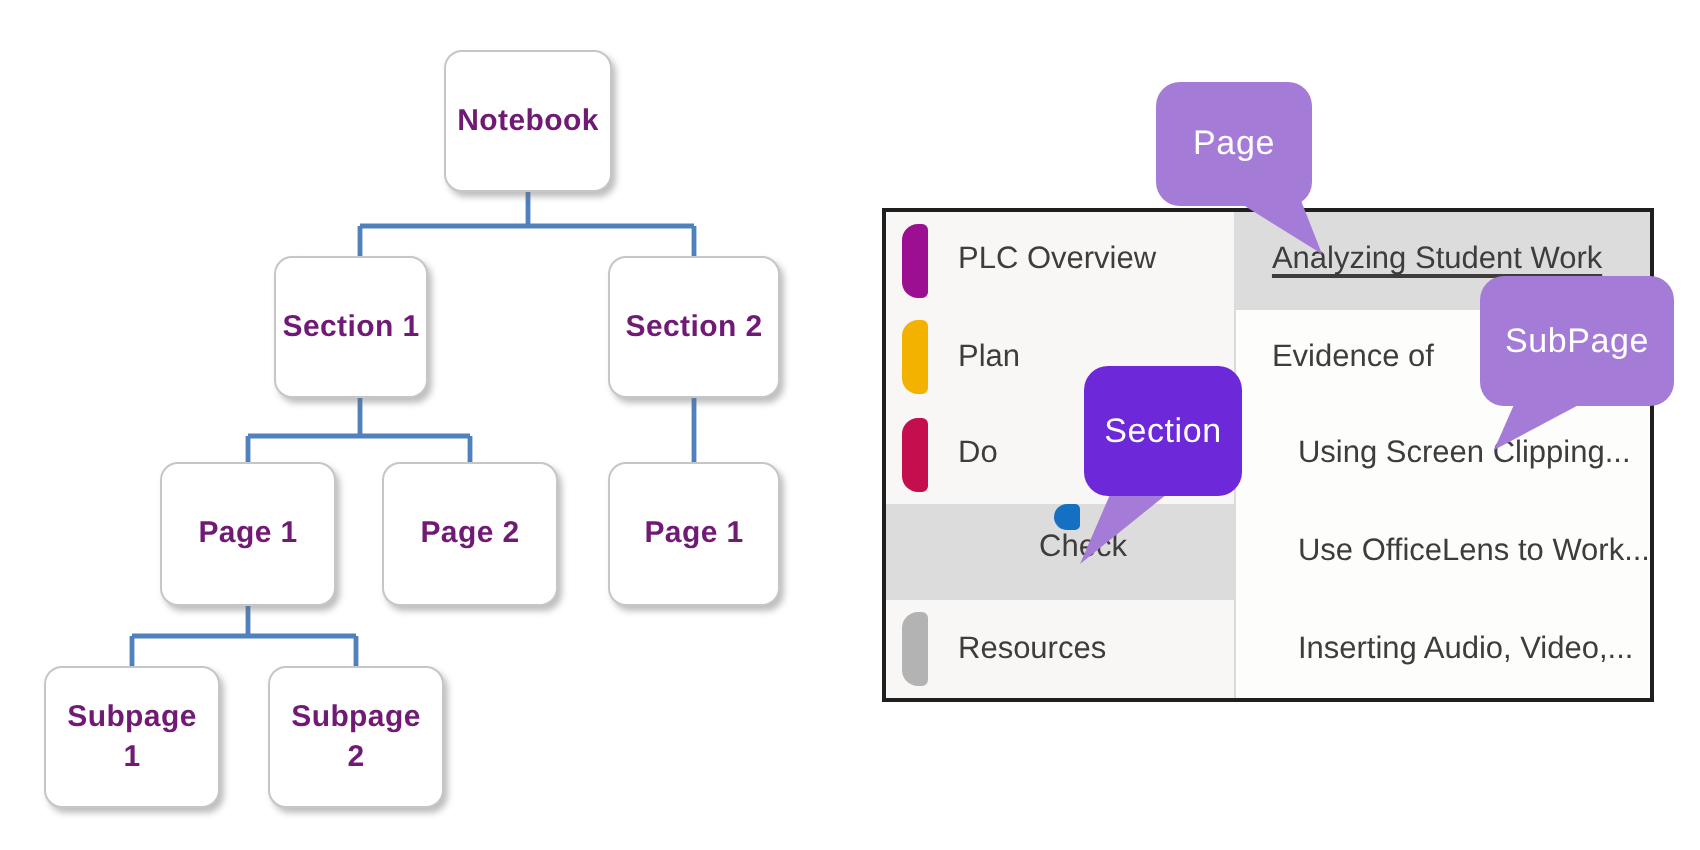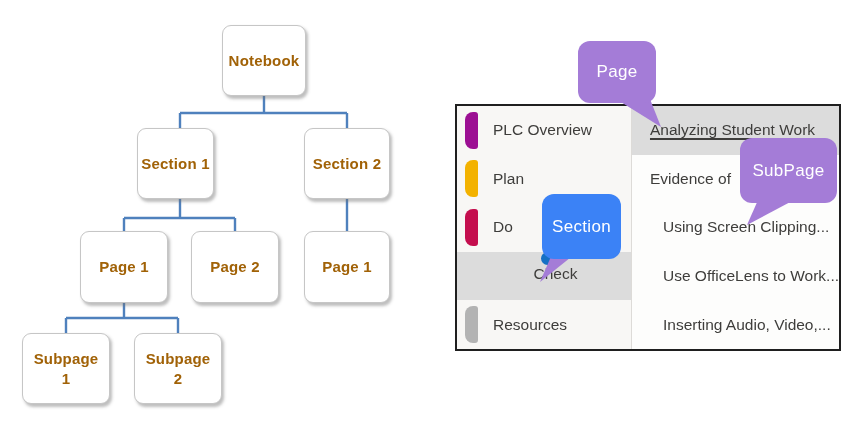--- a/index.html
+++ b/index.html
@@ -11,26 +11,26 @@
   
   .tree-svg{position:absolute;left:0;top:0;z-index:0;}
   .tree-svg path{fill:none;stroke:inherit;stroke-width:2.4;}
   .tnode{
     position:absolute;z-index:1;background:#ffffff;
     border:1.5px solid #c6c6c6;border-radius:9px;
     box-shadow:2px 2.5px 3px rgba(110,110,110,.45);
     display:flex;align-items:center;justify-content:center;text-align:center;
   }
   .tlabel{
-    font-size:15px;font-weight:bold;color:#a16207;line-height:1.3;
+    font-size:15px;font-weight:bold;color:#701a75;line-height:1.3;
     white-space:pre-line;letter-spacing:.2px;
   }
   
   .panel{
-    position:absolute;left:455px;top:104px;width:386px;height:247px;
+    position:absolute;left:441px;top:104px;width:386px;height:247px;
     border:2.5px solid #1f1f1f;background:#fdfdfc;display:flex;z-index:2;
   }
   .col{display:flex;flex-direction:column;height:100%;}
   .sections{width:197px;background:#f8f7f5;border-right:1px solid #dddbd8;}
   .pages{flex:1;background:#fdfdfc;}
   .srow{flex:1;display:flex;align-items:center;padding-left:8px;}
   .chip{
     width:13px;height:37px;flex:0 0 13px;
     border-radius:8px 3px 3px 8px;
   }
@@ -134,20 +134,20 @@
     <g style="fill: rgb(164, 124, 215);">
       <polygon points="616,99 650,99 661,127"></polygon>
       <polygon points="556,245 586,245 540,282"></polygon>
       <polygon points="758,200 794,200 747,225"></polygon>
     </g>
   </svg>
 
   <div class="callout" style="left: 578px; top: 41px; width: 78px; height: 62px; background-color: rgb(164, 124, 215);">
     <span>Page</span>
   </div>
-  <div class="callout" style="left: 542px; top: 183px; width: 79px; height: 65px; background-color: #3b82f6; margin-top: 11px;">
+  <div class="callout" style="left: 542px; top: 183px; width: 79px; height: 65px; background-color: #6d28d9;">
     <span>Section</span>
   </div>
   <div class="callout" style="left: 740px; top: 138px; width: 97px; height: 65px; background-color: rgb(164, 124, 215);">
     <span>SubPage</span>
   </div>
 
 </div>
 
 </body></html>

